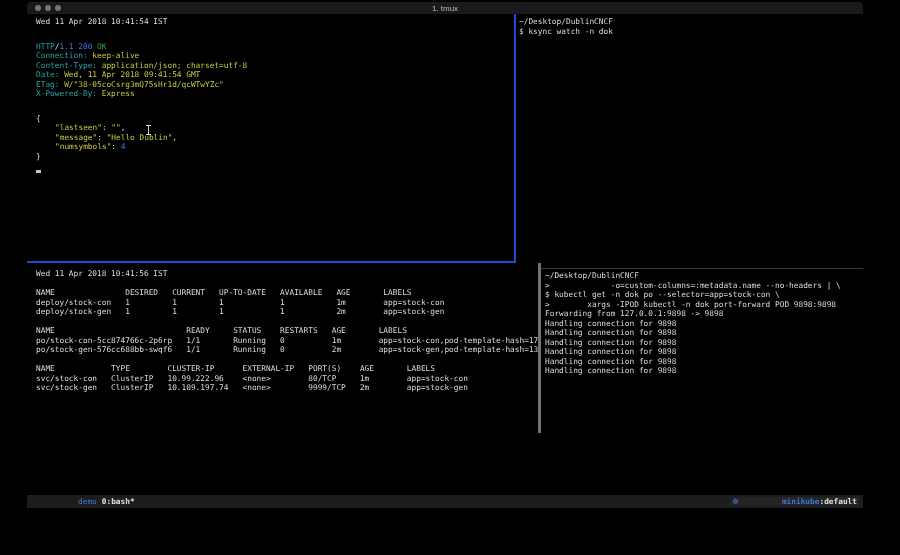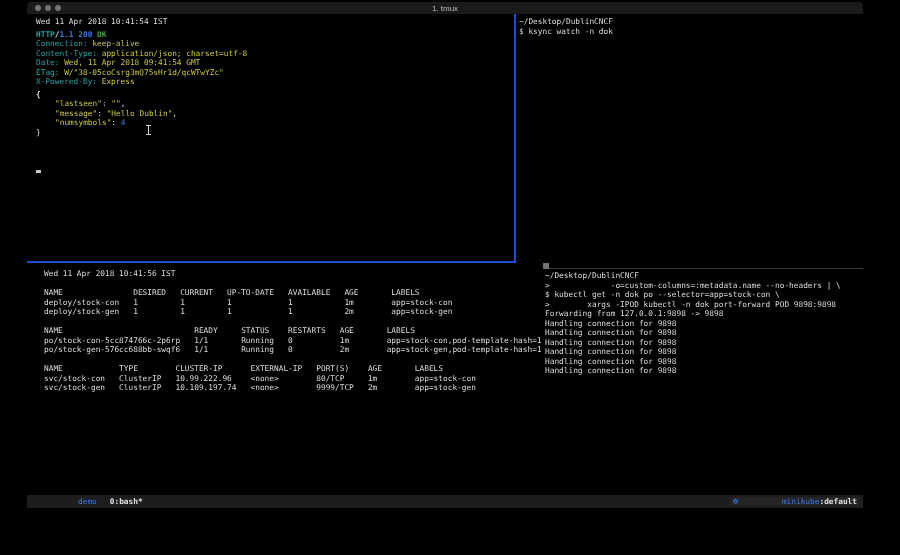--- a/index.html
+++ b/index.html
@@ -20,49 +20,49 @@
   .title{
     position:absolute;left:0;right:0;text-align:center;
     font-family:"Liberation Sans","DejaVu Sans",sans-serif;font-size:8px;color:#bdbdbd;
   }
   .term{position:absolute;left:0;top:0;width:836px;height:493px;}
   .pane{position:absolute;box-sizing:border-box;overflow:hidden;background:#000;}
   .pane-tl{left:0;top:12px;width:489px;height:249px;
     border-right:2px solid #1c4fd0;border-bottom:2px solid #1c4fd0;padding:3px 0 8px 9px;}
   .pane-tr{left:489px;top:12px;width:347px;height:255px;
     border-bottom:1px solid #383838;padding:3px 0 0 3px;}
-  .pane-bl{left:8px;top:261px;width:514px;height:170px;
-    border-right:6px solid #737373;padding:6px 0 0 9px;}
+  .pane-bl{left:0;top:261px;width:514px;height:170px;
+    border-right:3px solid #737373;padding:6px 0 0 9px;}
   .pane-br{left:514px;top:267px;width:322px;height:226px;padding:2px 0 0 4px;}
   .tline{
     font-size:7.8px;line-height:9.5px;height:9.5px;white-space:pre;color:#dcdcdc;
   }
-  .sp{margin-top:3px;font-weight:bold;}
+  .sp{margin-top:15px;}
   .ind{padding-left:19px;}
   .c-cyan{color:#29a3a3;}
   .c-yellow{color:#c9c941;}
   .c-green{color:#3fa33f;}
   .c-blue{color:#3a77e0;}
   .c-white{color:#dcdcdc;}
   .cursor{position:absolute;left:9px;top:168px;width:5px;height:2.5px;background:#c8c8c8;}
   .ibeam{position:absolute;left:119px;top:123px;width:5px;height:10px;}
   .ibeam::before{content:"";position:absolute;left:2px;top:0;width:1px;height:10px;background:#d5d5d5;}
   .ibeam::after{content:"";position:absolute;left:0;top:0;width:5px;height:1px;background:#d5d5d5;
     box-shadow:0 9px 0 #d5d5d5;}
   .statusbar{
     position:absolute;left:0;top:493px;width:836px;height:13px;background:#1d1d1d;
     display:flex;align-items:center;justify-content:space-between;
     font-size:7.8px;white-space:pre;
   }
   .status-left{margin-left:10px;display:flex;align-items:center;}
   .status-right{margin-right:4px;display:flex;align-items:center;background:#242424;padding:0 2px;}
   .status-session{color:#3a77e0;margin-right:5px;padding-left:41px;}
-  .status-window{color:#e2e2e2;font-weight:bold;margin-left:8px;}
+  .status-window{color:#e2e2e2;font-weight:bold;}
   .kube-icon{color:#3a77e0;font-family:"DejaVu Sans",sans-serif;margin-right:3px;font-size:7.5px;}
-  .kube-ctx{color:#3a77e0;font-weight:normal;margin-left:40px;}
+  .kube-ctx{color:#3a77e0;font-weight:bold;margin-left:40px;}
   .kube-ns{color:#e2e2e2;font-weight:bold;}
 </style>
 </head>
 <body>
 
 <div class="window">
 
   <div class="titlebar">
     <div class="lights">
       <span class="light"></span>

